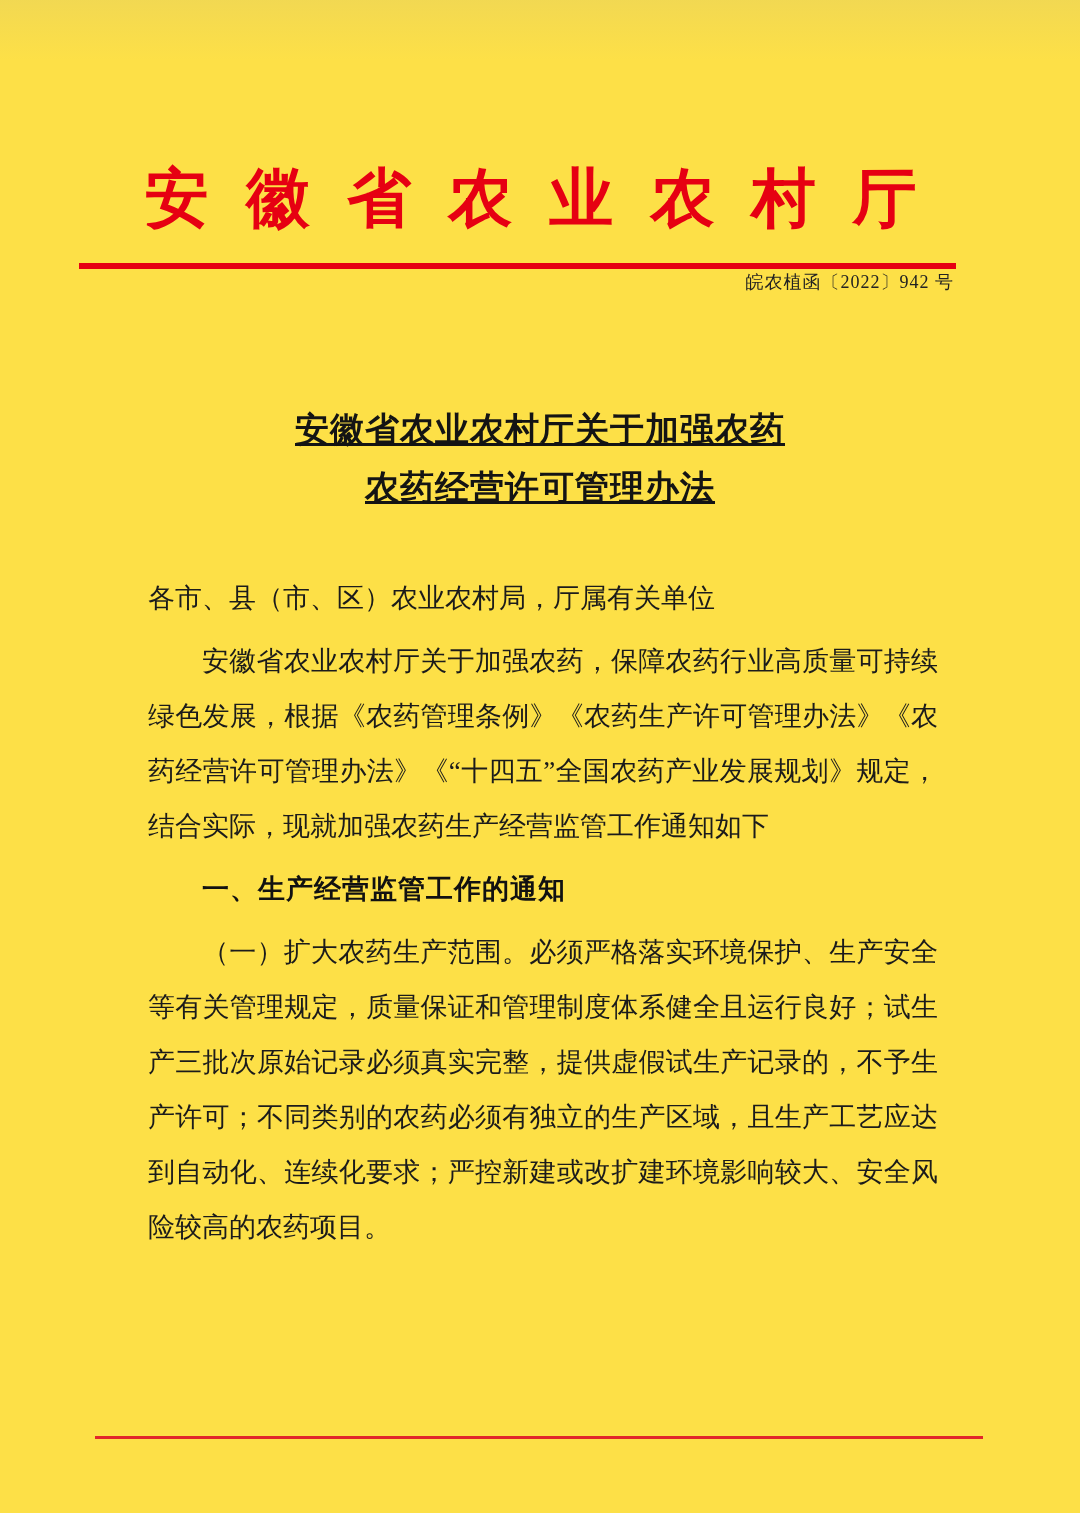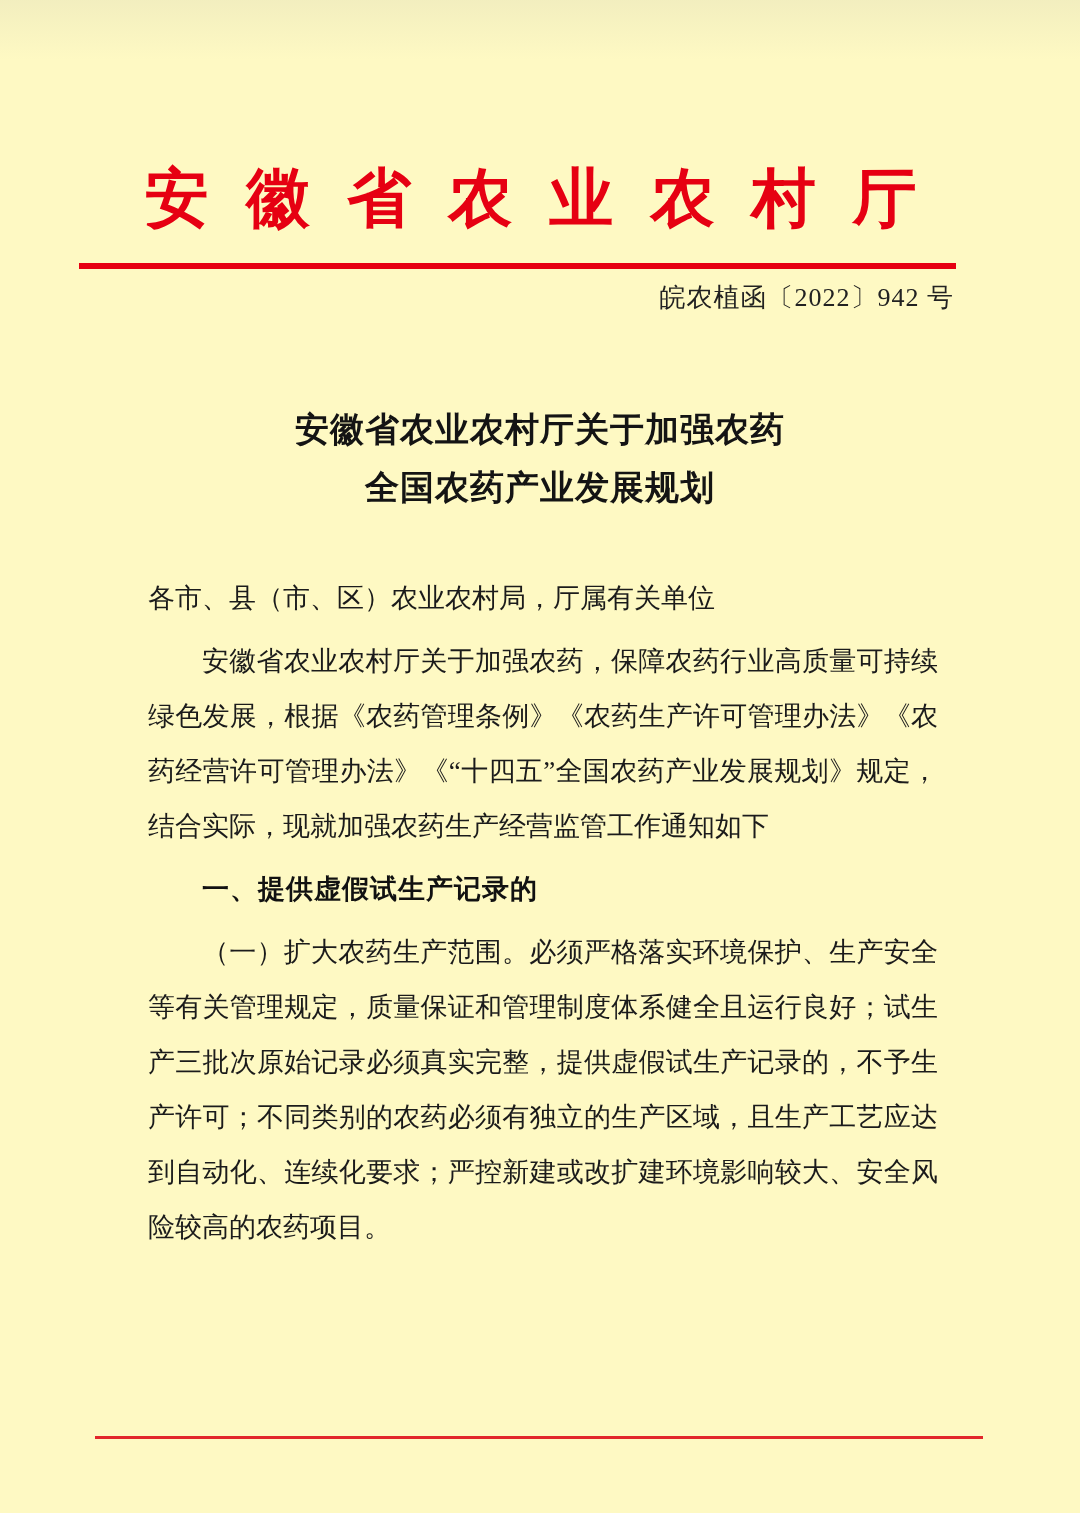--- a/index.html
+++ b/index.html
@@ -5,21 +5,21 @@
   html, body {
     margin: 0;
     padding: 0;
     background: #e9e9e9;
   }
   .page {
     position: relative;
     width: 1080px;
     height: 1513px;
     margin: 0 auto;
-    background: #fef9c3;
+    background: #fde047;
     box-sizing: border-box;
     font-family: "Liberation Serif", "DejaVu Serif", serif;
     color: #1b1b1b;
     overflow: hidden;
   }
   
   .scan-shade {
     position: absolute;
     top: 0; left: 0; right: 0;
     height: 60px;
@@ -43,38 +43,39 @@
   .red-rule {
     position: absolute;
     top: 263px;
     left: 79px;
     width: 877px;
     height: 6px;
     background: #e60012;
   }
   .doc-number {
     position: absolute;
-    top: 280px;
+    top: 270px;
     right: 126px;
-    font-size: 26px;
+    font-size: 18px;
     color: #222;
     letter-spacing: 1px;
   }
   .title {
     position: absolute;
     top: 400px;
     left: 0;
     width: 100%;
     text-align: center;
     font-family: "Liberation Sans", "DejaVu Sans", sans-serif;
     font-weight: 700;
     font-size: 34px;
     line-height: 58px;
     color: #141414;
     letter-spacing: 1px;
+    text-decoration: underline;
   }
   .body-text {
     position: absolute;
     top: 563px;
     left: 140px;
     width: 806px;
     font-size: 27px;
     line-height: 55px;
     text-align: justify;
     color: #1b1b1b;
@@ -108,24 +109,24 @@
   <div class="scan-shade"></div>
 
   <div class="agency">安徽省农业农村厅</div>
 
   <div class="red-rule"></div>
 
   <div class="doc-number">皖农植函〔2022〕942 号</div>
 
   <div class="title">
     <div>安徽省农业农村厅关于加强农药</div>
-    <div>全国农药产业发展规划</div>
+    <div>农药经营许可管理办法</div>
   </div>
 
   <div class="body-text">
     <p class="salutation">各市、县（市、区）农业农村局，厅属有关单位</p>
     <p class="para">安徽省农业农村厅关于加强农药，保障农药行业高质量可持续绿色发展，根据《农药管理条例》《农药生产许可管理办法》《农药经营许可管理办法》《“十四五”全国农药产业发展规划》规定，结合实际，现就加强农药生产经营监管工作通知如下</p>
-    <p class="section-heading">一、提供虚假试生产记录的</p>
+    <p class="section-heading">一、生产经营监管工作的通知</p>
     <p class="para">（一）扩大农药生产范围。必须严格落实环境保护、生产安全等有关管理规定，质量保证和管理制度体系健全且运行良好；试生产三批次原始记录必须真实完整，提供虚假试生产记录的，不予生产许可；不同类别的农药必须有独立的生产区域，且生产工艺应达到自动化、连续化要求；严控新建或改扩建环境影响较大、安全风险较高的农药项目。</p>
   </div>
 
   <div class="bottom-rule"></div>
 </div>
 
 </body></html>

